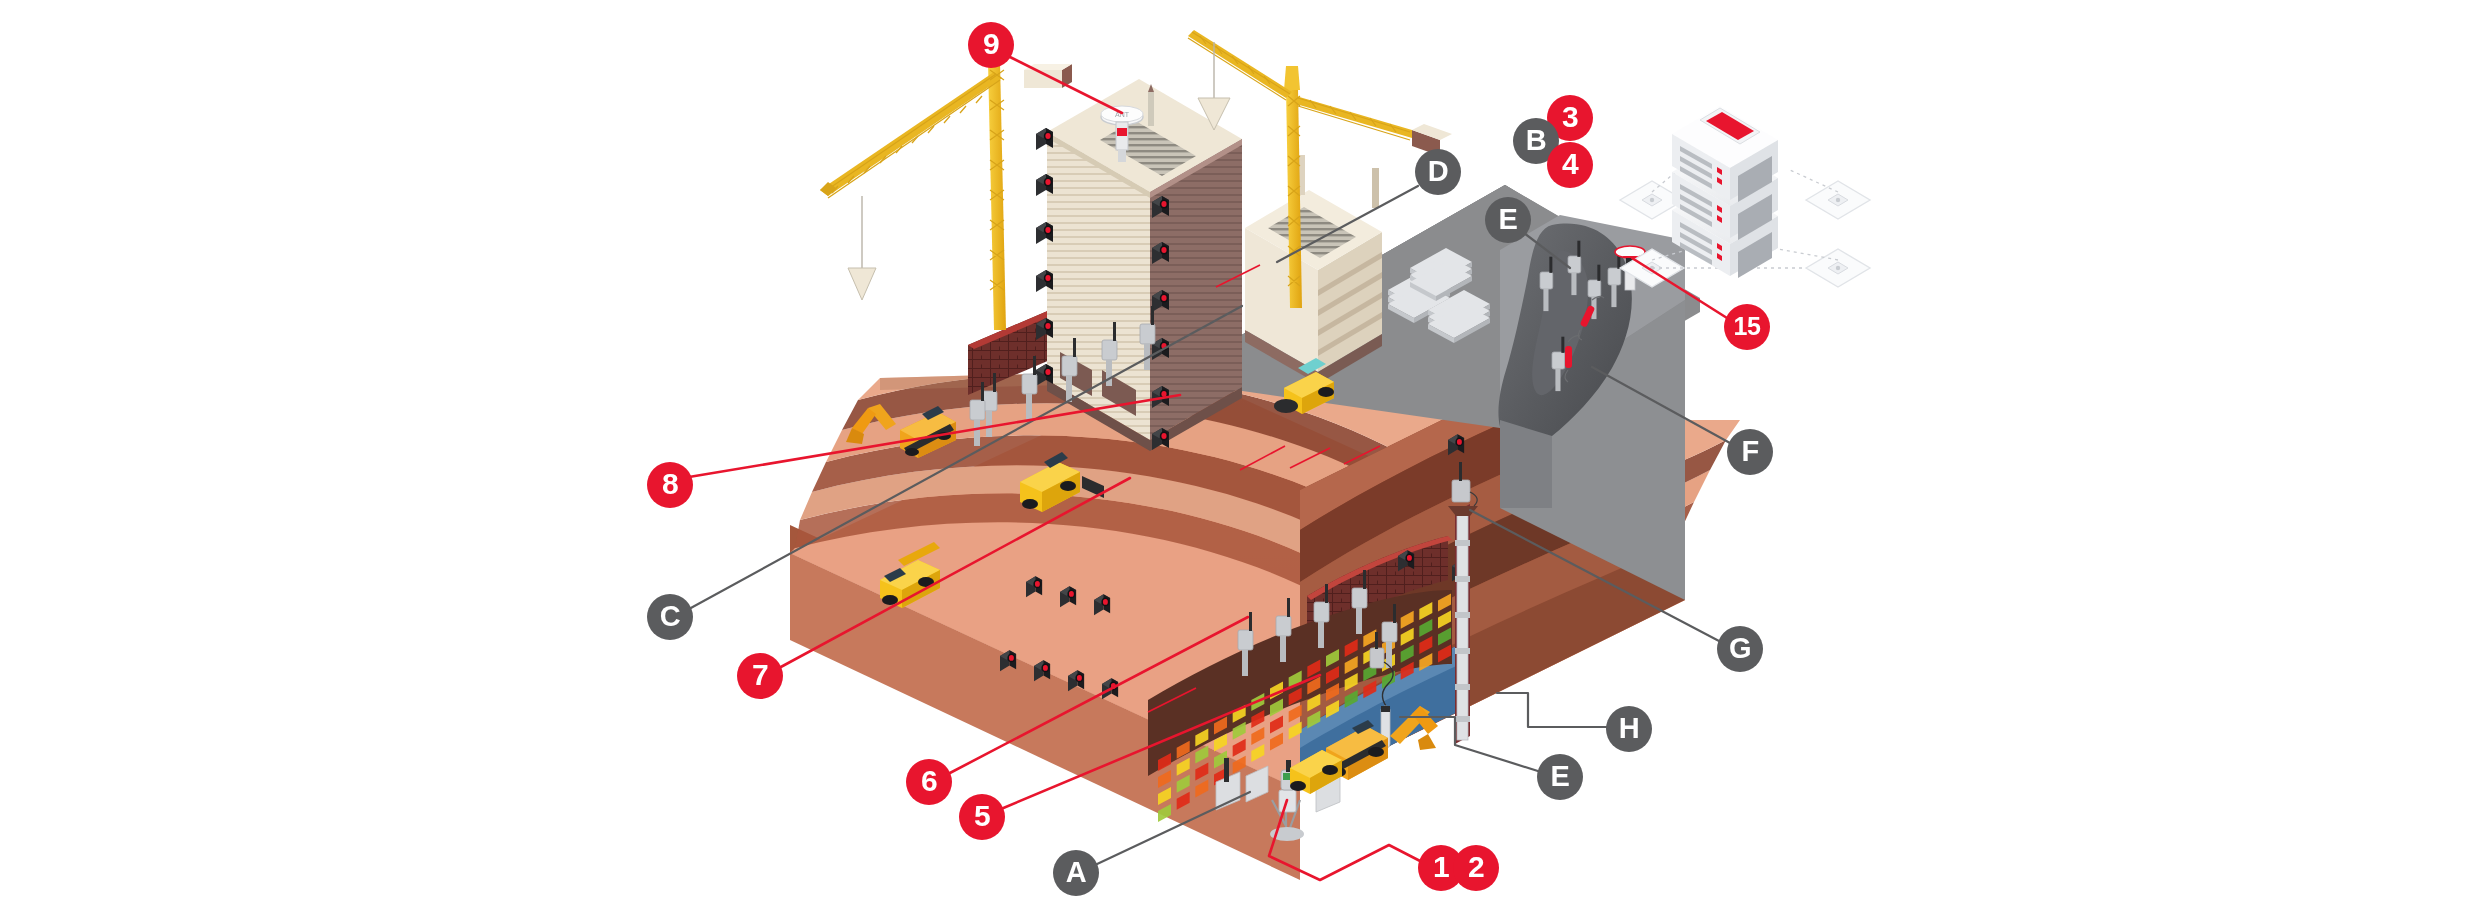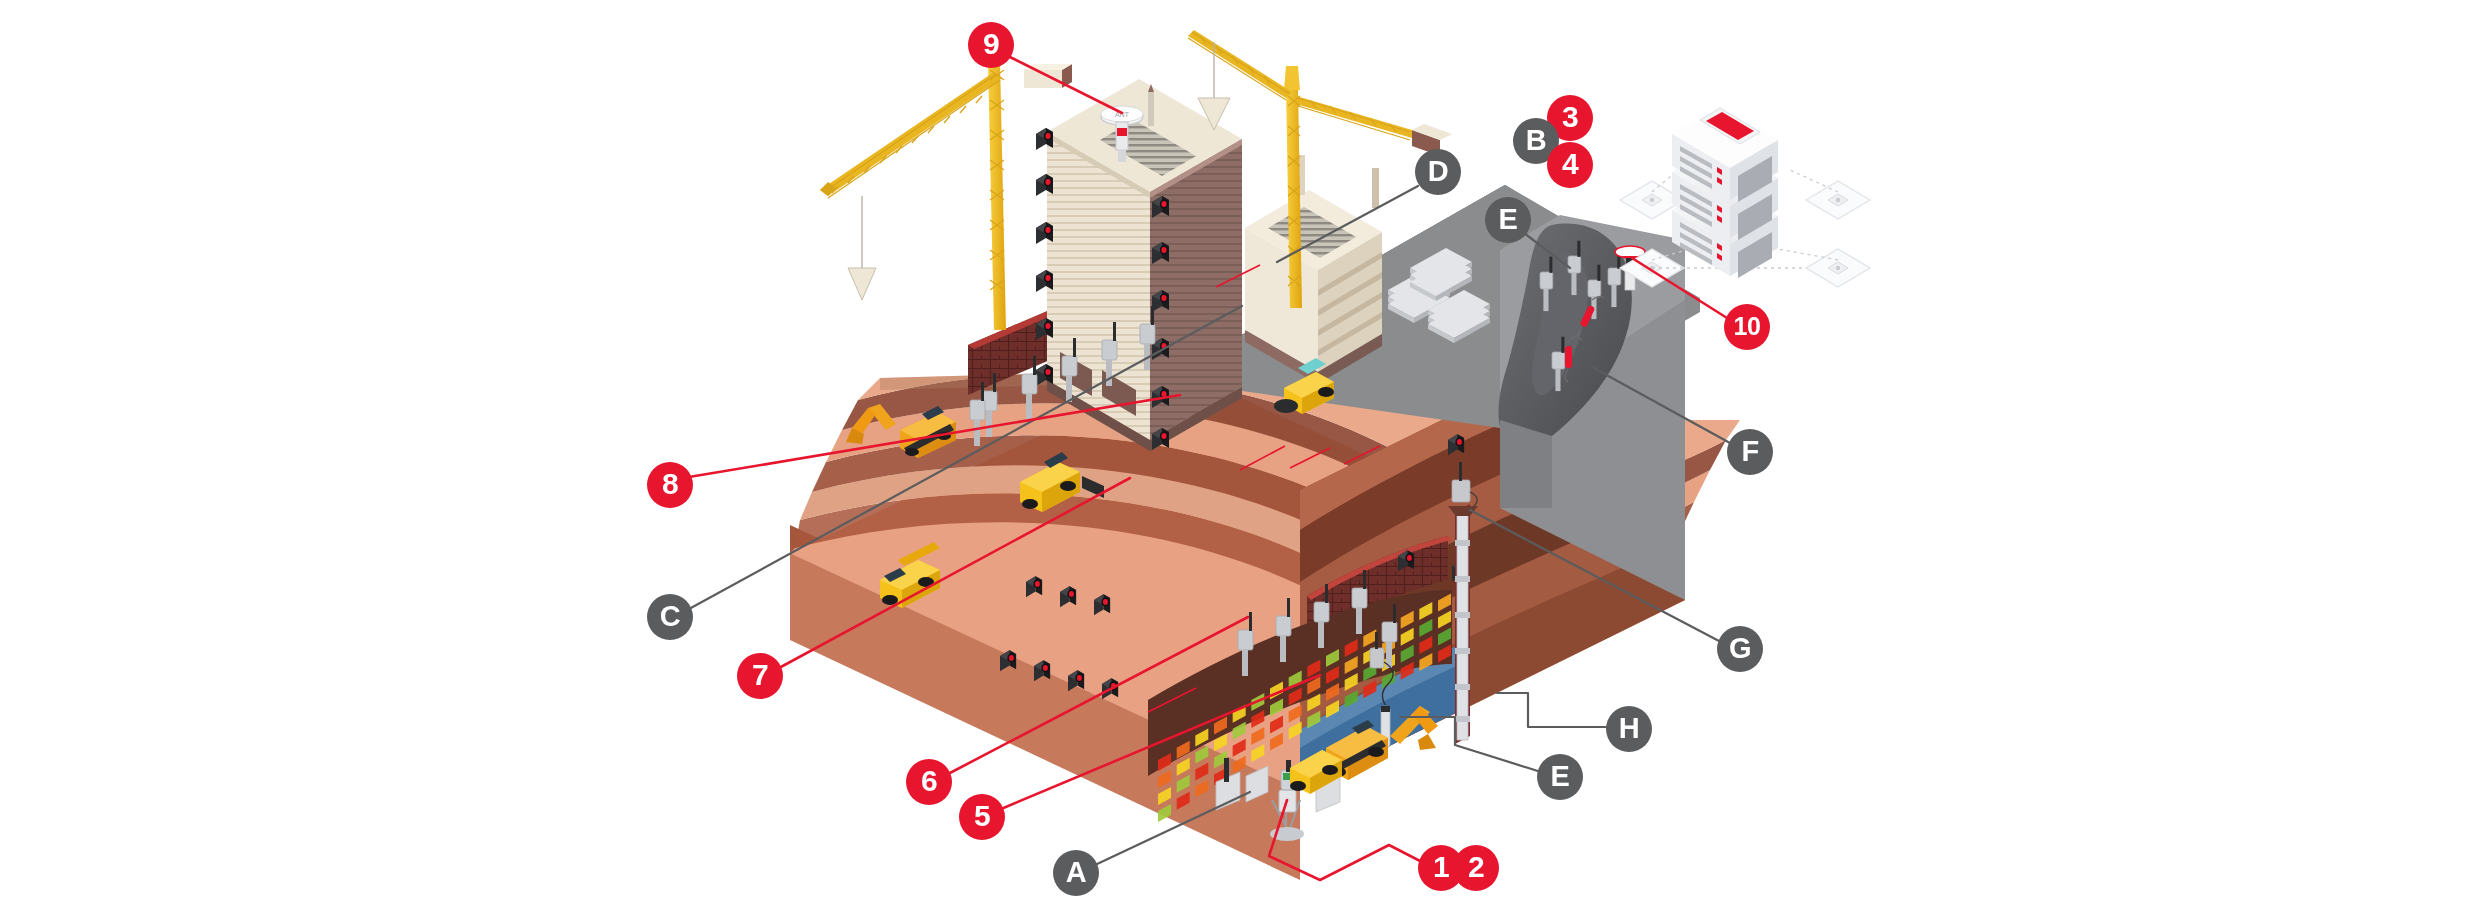--- a/index.html
+++ b/index.html
@@ -828,21 +828,21 @@
       <div class="marker num" style="left: 1547px; top: 142px; height: 46px; width: 46px; font-size: 30px;">
         <span>4</span>
       </div>
       <div class="marker alpha" style="left: 1415px; top: 149px; height: 46px; width: 46px; font-size: 29px;">
         <span>D</span>
       </div>
       <div class="marker alpha" style="left: 1485px; top: 197px; height: 46px; width: 46px; font-size: 29px;">
         <span>E</span>
       </div>
       <div class="marker num" style="left: 1724px; top: 304px; height: 46px; width: 46px; font-size: 25px;">
-        <span>10</span>
+        <span>15</span>
       </div>
       <div class="marker alpha" style="left: 1727px; top: 429px; height: 46px; width: 46px; font-size: 29px;">
         <span>F</span>
       </div>
       <div class="marker alpha" style="left: 1717px; top: 626px; height: 46px; width: 46px; font-size: 29px;">
         <span>G</span>
       </div>
       <div class="marker alpha" style="left: 1606px; top: 706px; height: 46px; width: 46px; font-size: 29px;">
         <span>H</span>
       </div>

